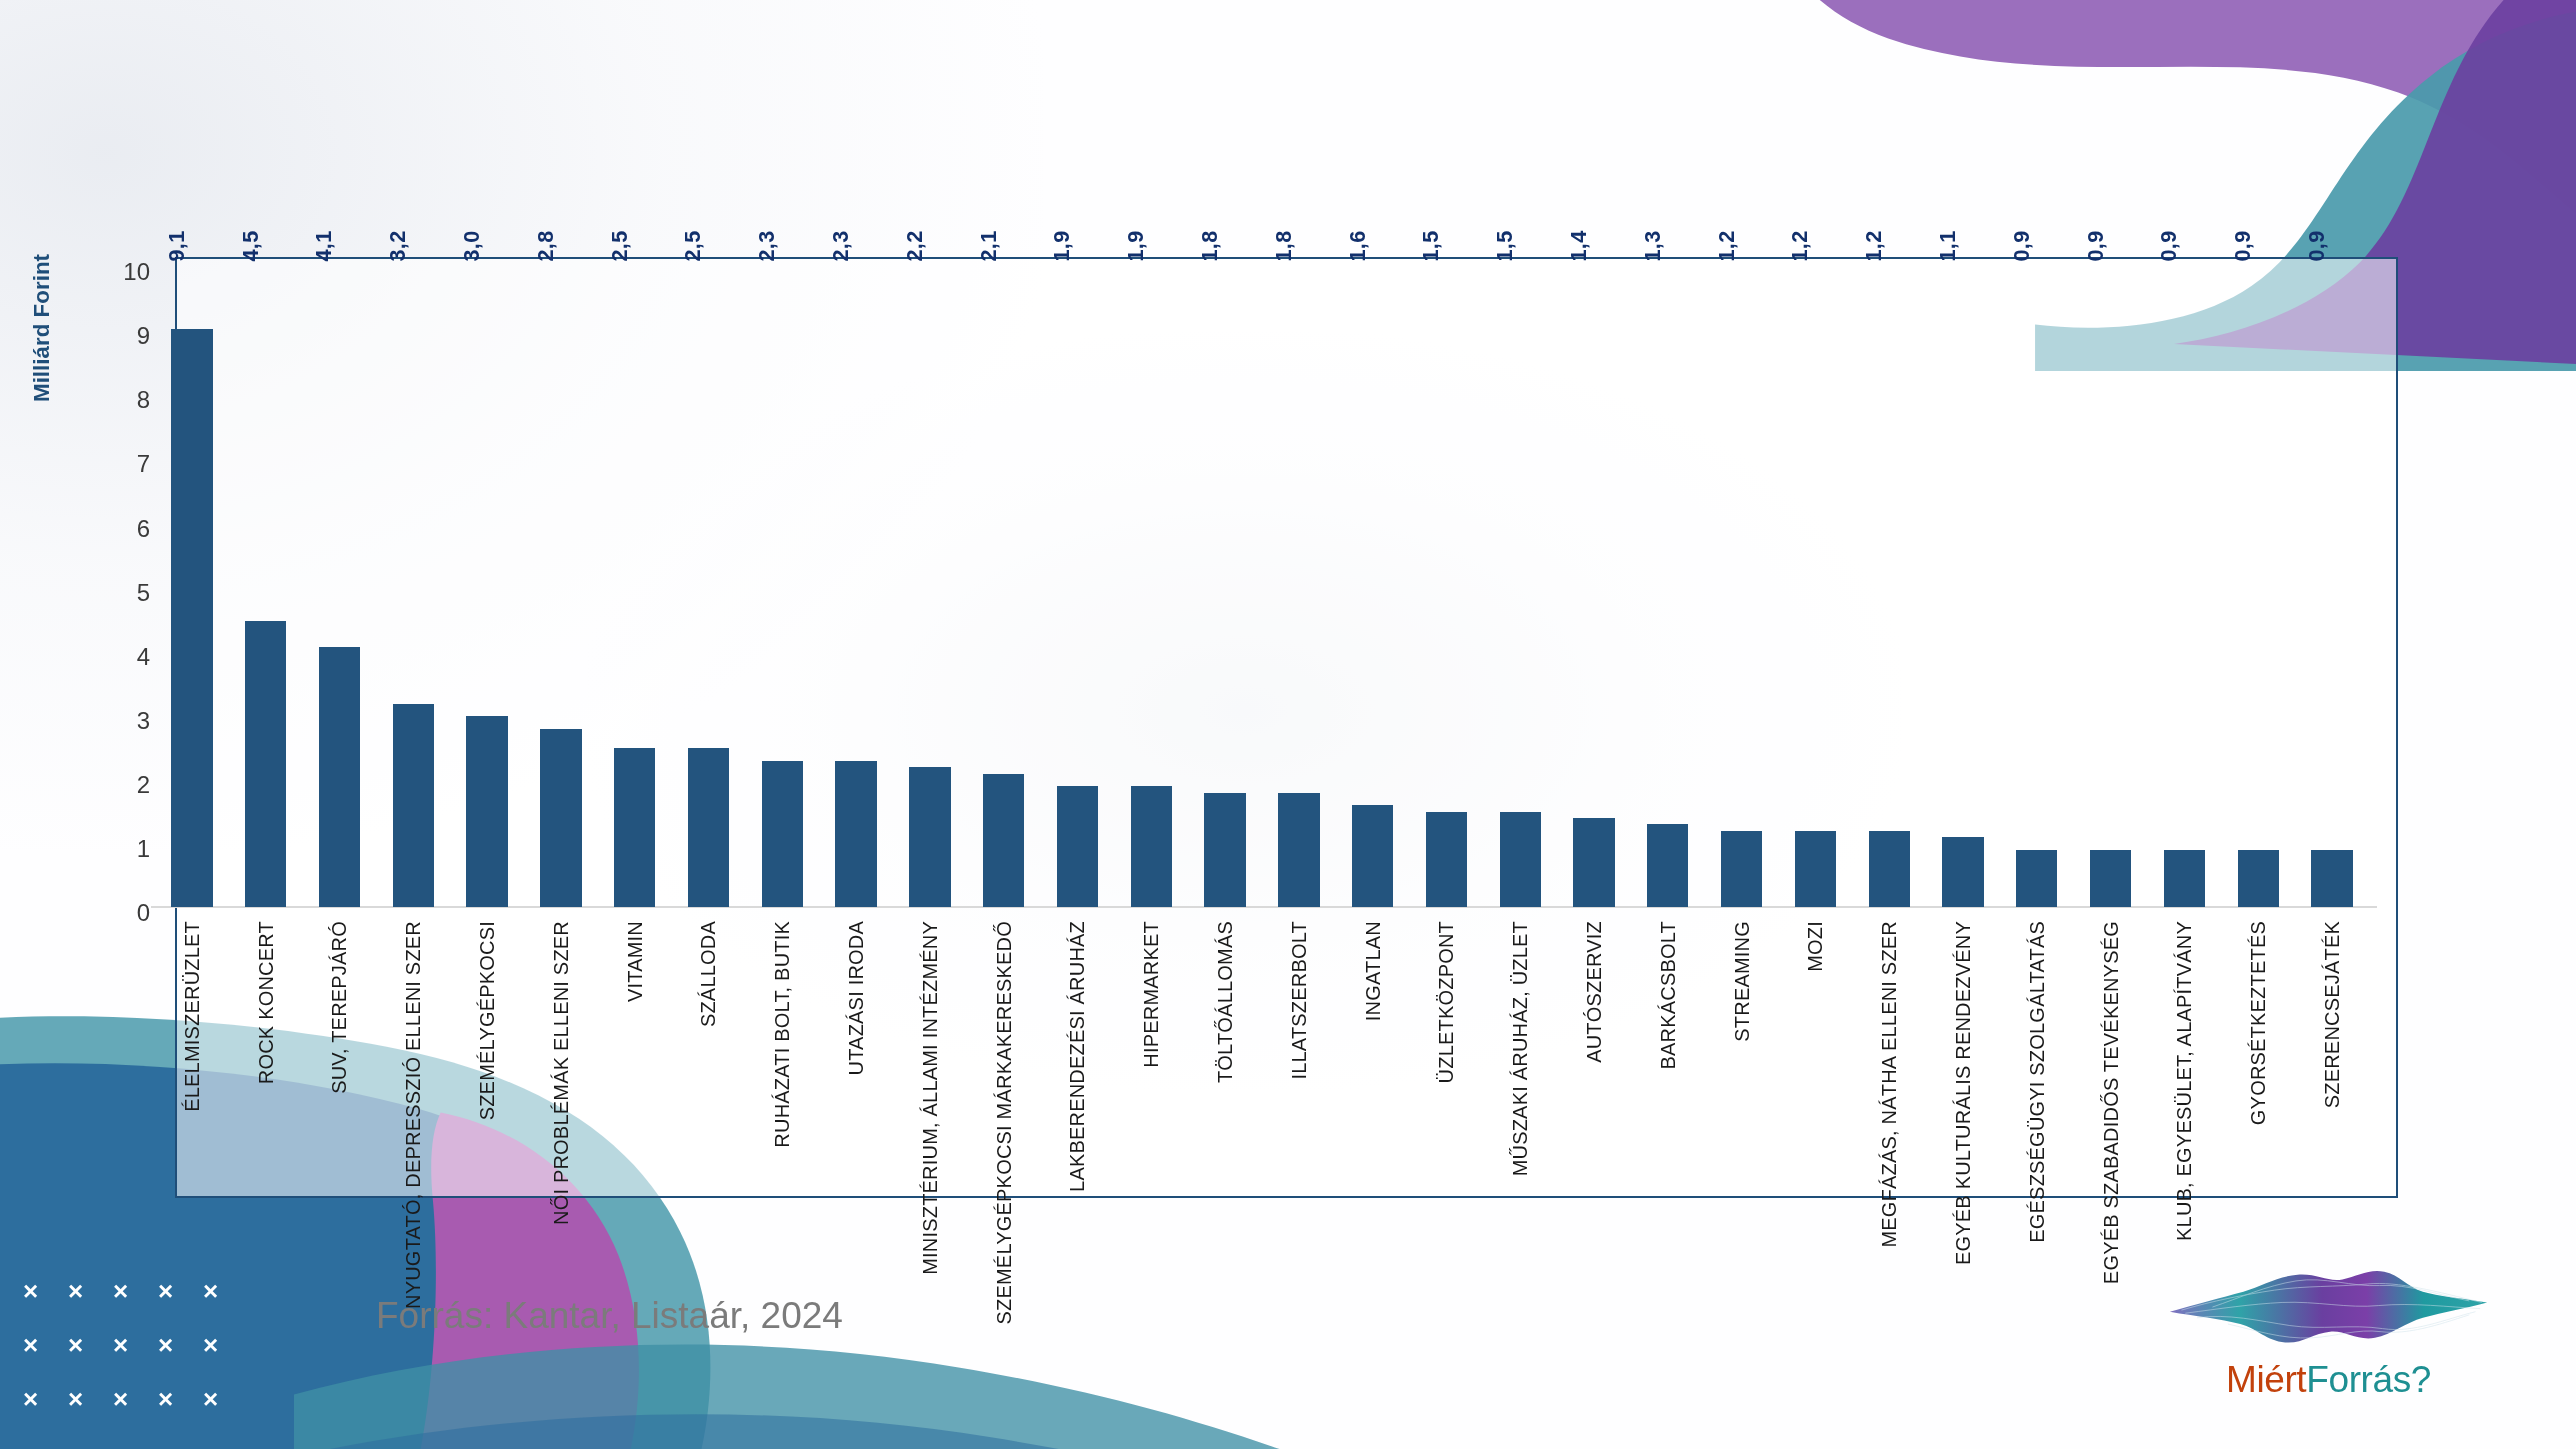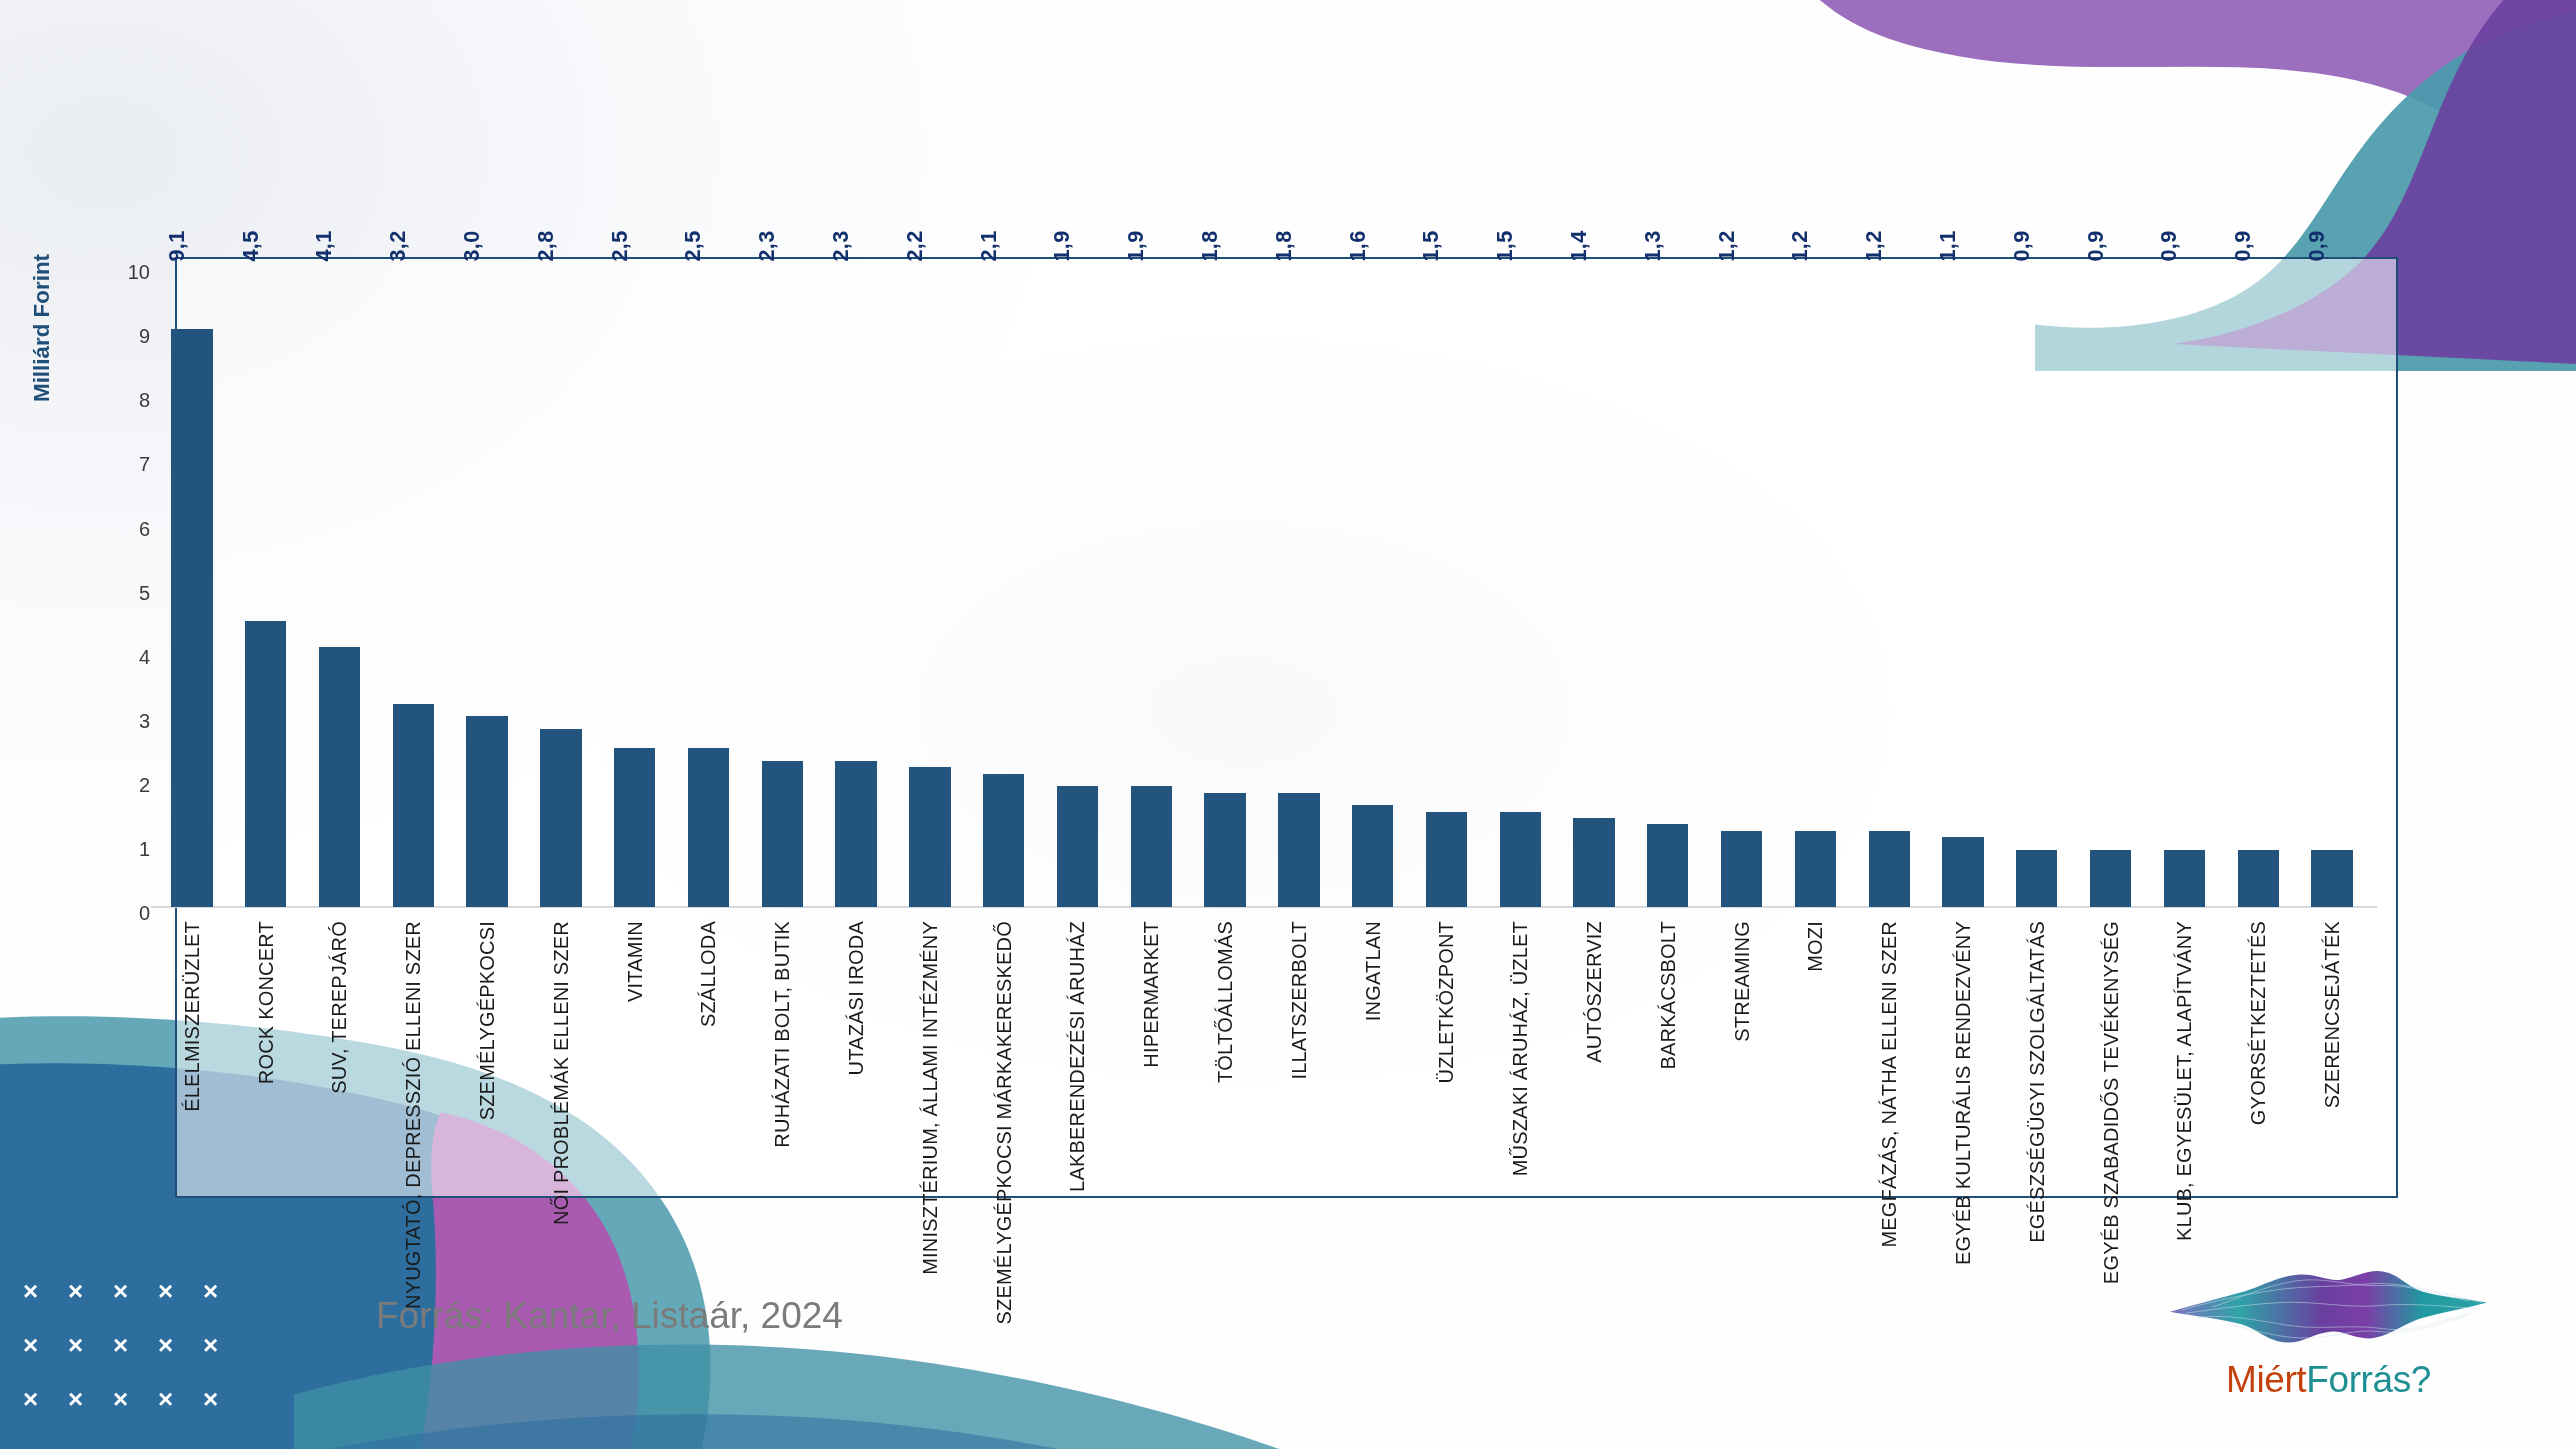--- a/index.html
+++ b/index.html
@@ -90,21 +90,21 @@
     z-index: 6;
   }
 
   
   .ytick {
     position: absolute;
     right: 0;
     width: 62px;
     text-align: right;
     color: #3a3a3a;
-    font-size: 20px;
+    font-size: 24px;
     transform: translateY(-50%);
     font-family: "Liberation Sans", sans-serif;
   }
   #yticks {
     position: absolute;
     left: 80px; top: 272px;
     width: 70px;
     height: 641px;
     z-index: 6;
   }

